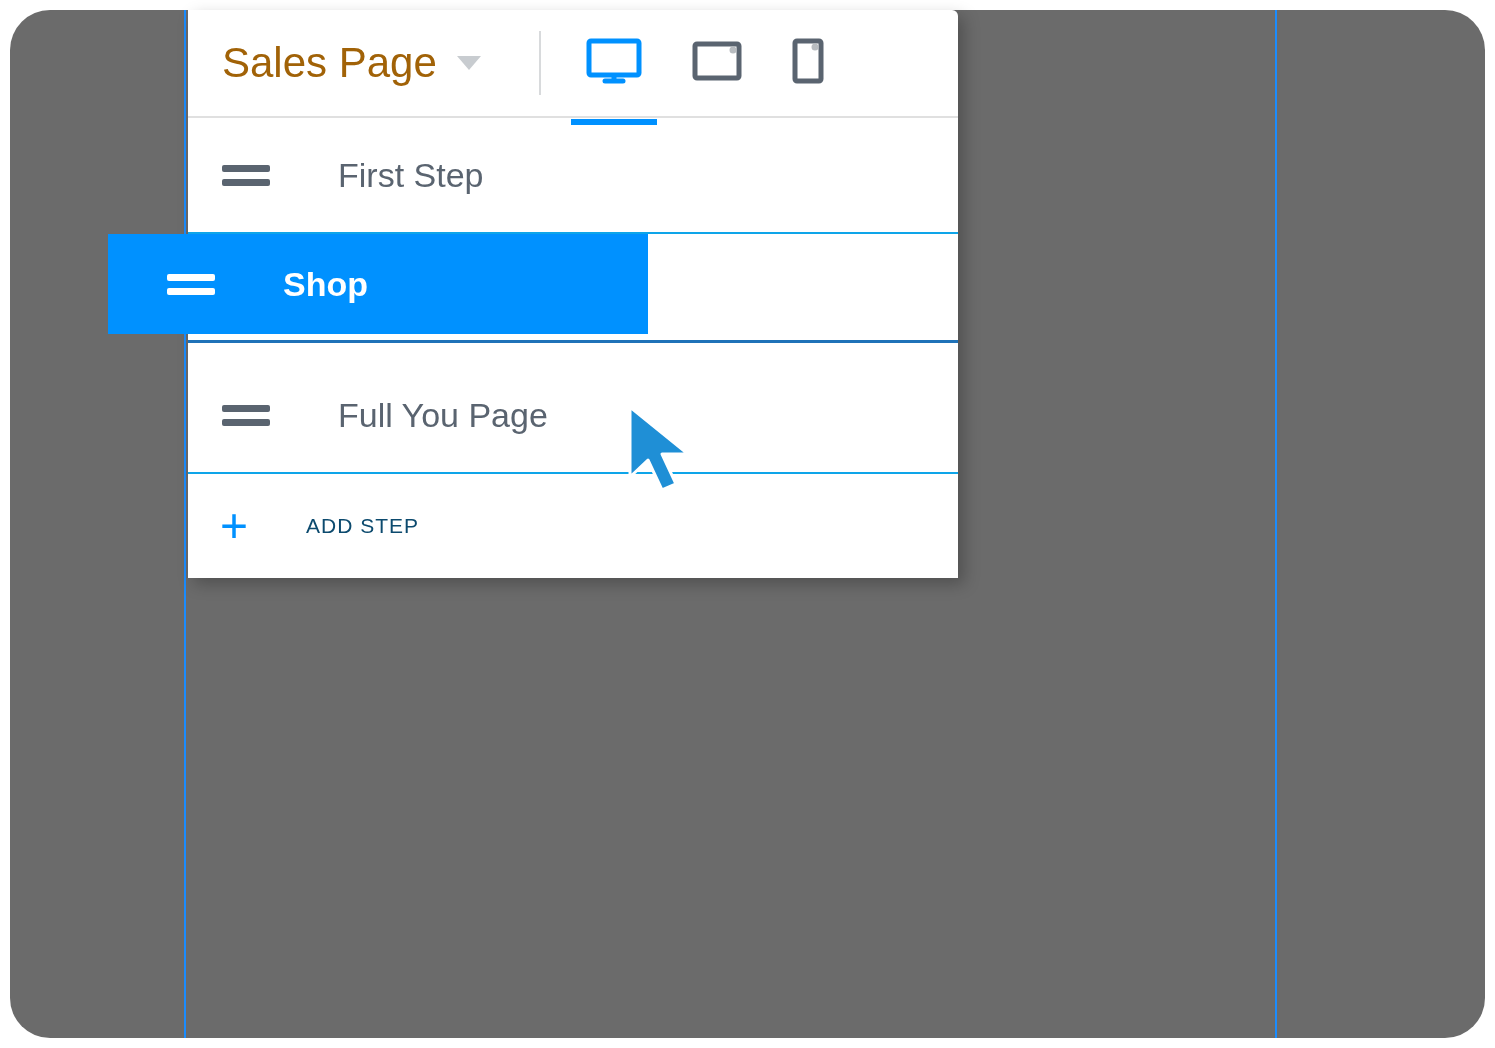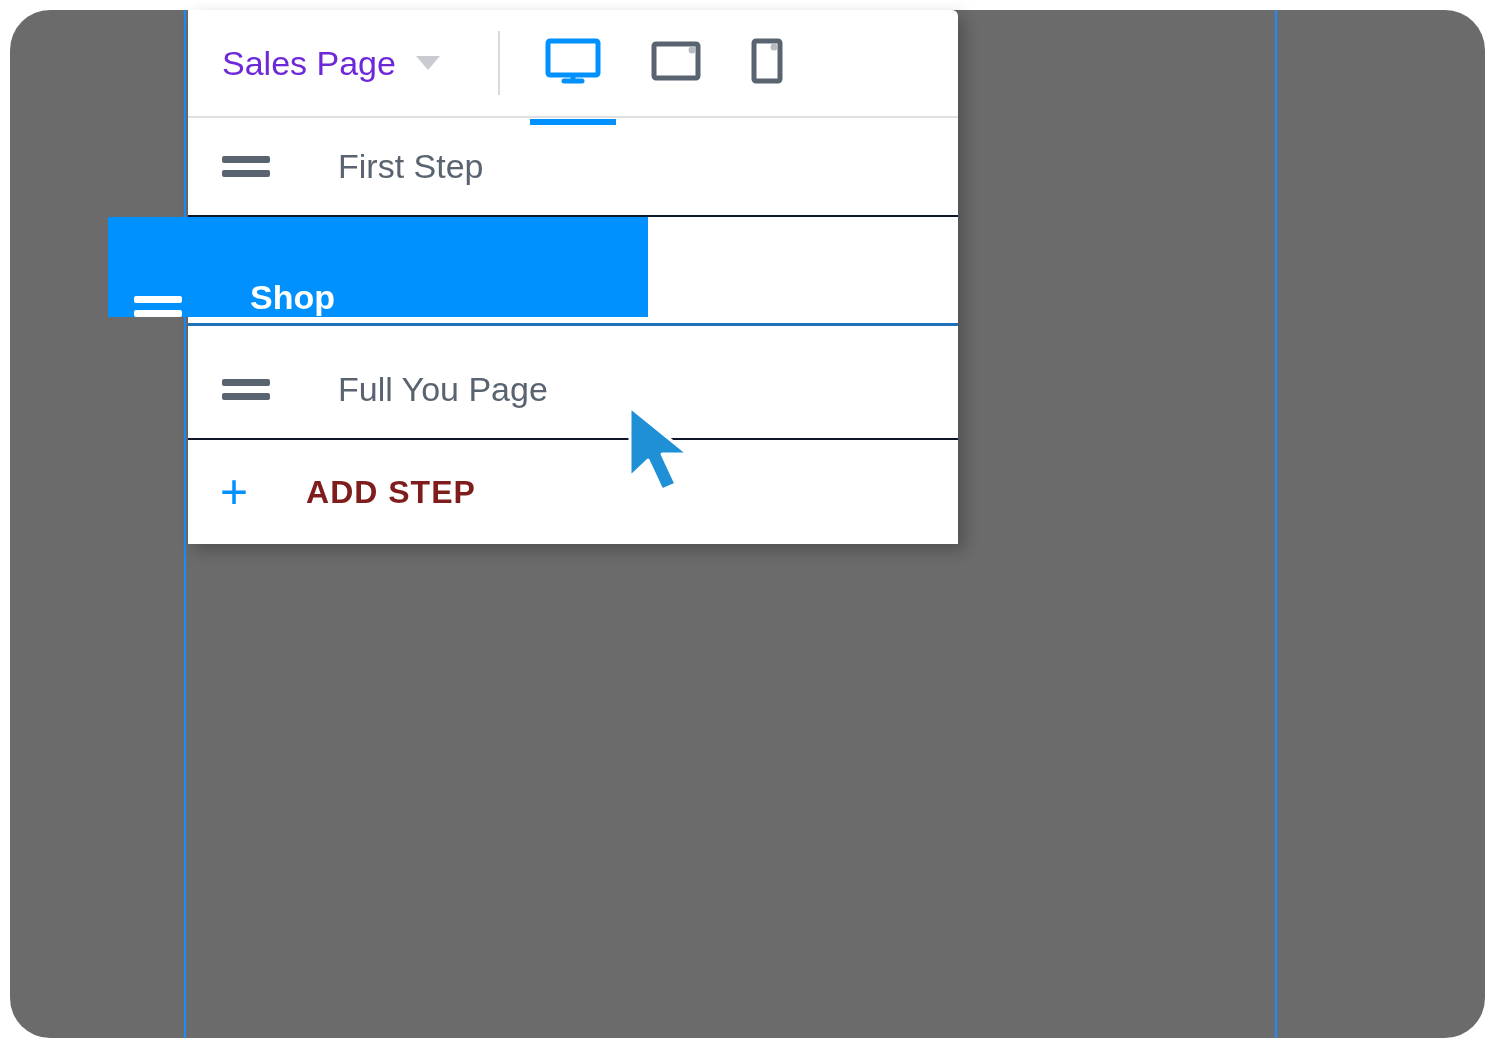--- a/index.html
+++ b/index.html
@@ -64,23 +64,23 @@
     }
     
     .page-selector {
       display: flex;
       align-items: center;
       gap: 20px;
       padding-right: 50px;
     }
     
     .page-selector-label {
-      font-size: 34px;
+      font-size: 42px;
       font-weight: 500;
-      color: #6d28d9;
+      color: #a16207;
     }
     
     .chevron-down {
       width: 0;
       height: 0;
       border-left: 12px solid transparent;
       border-right: 12px solid transparent;
       border-top: 14px solid #c8ccd0;
     }
     
@@ -118,22 +118,22 @@
     }
     
     .step-list {
       display: flex;
       flex-direction: column;
     }
     
     .step-item {
       display: flex;
       align-items: center;
-      height: 99px;
-      border-bottom: 2px solid #0f172a;
+      height: 116px;
+      border-bottom: 2px solid #0ea5e9;
       padding-left: 34px;
       gap: 68px;
       cursor: pointer;
       position: relative;
     }
     
     .step-item.dragging {
       position: relative;
       background: transparent;
       border-bottom: none;
@@ -141,22 +141,22 @@
     }
     
     .dragging-block {
       position: absolute;
       left: -80px;
       top: 0;
       width: 540px;
       height: 100px;
       background: #0091ff;
       display: flex;
-      align-items: flex-end;
-      padding-left: 26px;
+      align-items: center;
+      padding-left: 59px;
       gap: 68px;
     }
     
     .dragging-block .drag-handle .bar {
       background: #ffffff;
     }
     
     .dragging-block .step-label {
       color: #ffffff;
       font-weight: 600;
@@ -200,23 +200,23 @@
     }
     
     .plus-icon {
       font-size: 48px;
       font-weight: 400;
       color: #0091ff;
       line-height: 1;
     }
     
     .add-step-label {
-      font-size: 32px;
-      font-weight: 700;
-      color: #7f1d1d;
+      font-size: 21px;
+      font-weight: 400;
+      color: #0c4a6e;
       letter-spacing: 1px;
     }
     
     .cursor-arrow {
       position: absolute;
       left: 610px;
       top: 392px;
       pointer-events: none;
     }
   </style>

